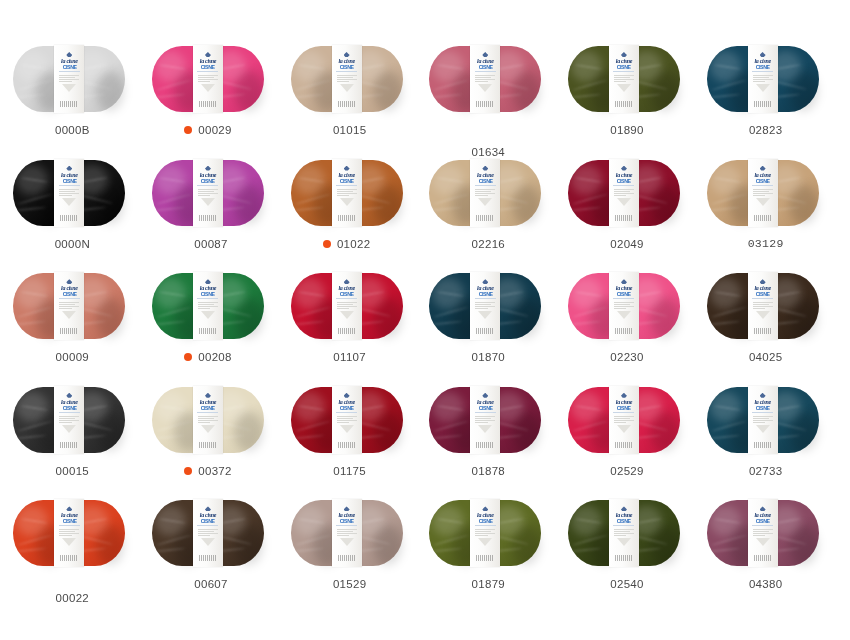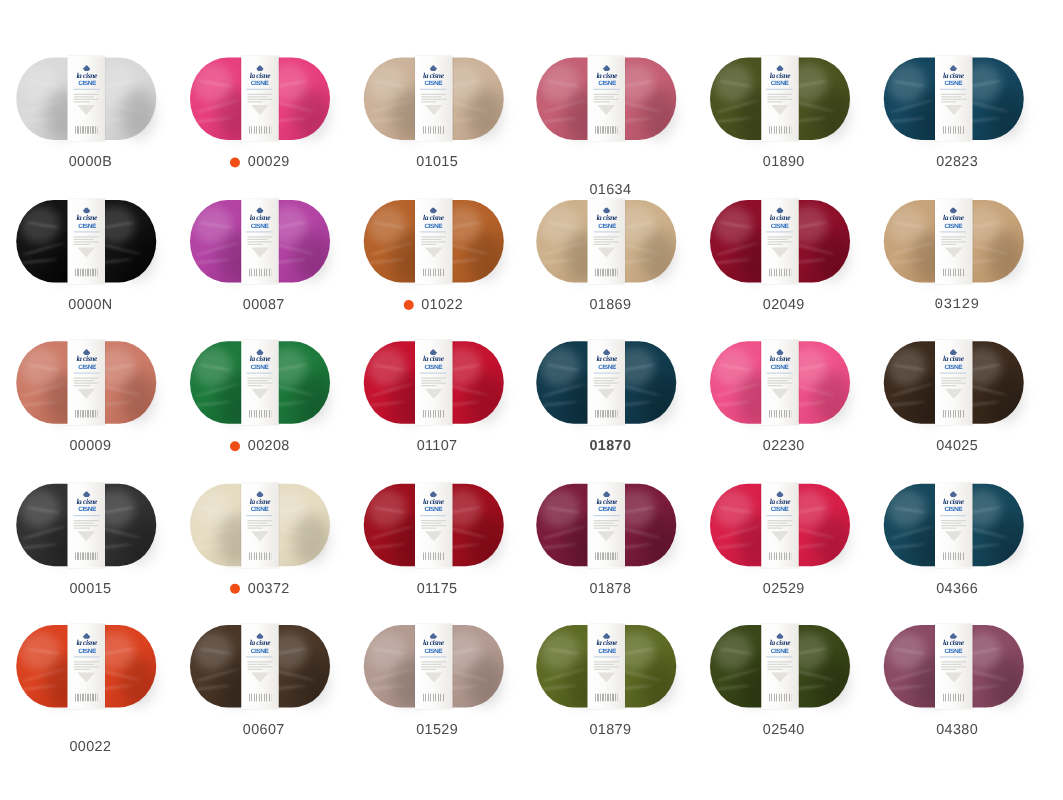--- a/index.html
+++ b/index.html
@@ -448,21 +448,21 @@
             <i></i>
             <i></i>
             <i></i>
           </span>
           <span class="cone"></span>
           <span class="barcode"></span>
         </div>
       </div>
       <div class="caption">
         <span class="dot hidden" style="background: rgb(240, 78, 22);"></span>
-        <span class="code" style="color: rgb(74, 74, 74);">01869</span>
+        <span class="code" style="color: rgb(74, 74, 74);">02216</span>
       </div>
     </div>
     <div class="cell">
       <div class="ball">
         <div class="lobe left" style="background: linear-gradient(135deg, rgb(141, 15, 42) 0%, rgb(141, 15, 42) 48%, rgb(116, 9, 31) 100%);">
           <span class="strand s1"></span>
           <span class="strand s2"></span>
           <span class="strand s3"></span>
         </div>
         <div class="lobe right" style="background: linear-gradient(135deg, rgb(141, 15, 42) 0%, rgb(141, 15, 42) 48%, rgb(116, 9, 31) 100%);">
@@ -640,21 +640,21 @@
             <i></i>
             <i></i>
             <i></i>
           </span>
           <span class="cone"></span>
           <span class="barcode"></span>
         </div>
       </div>
       <div class="caption">
         <span class="dot hidden" style="background: rgb(240, 78, 22);"></span>
-        <span class="code" style="color: rgb(74, 74, 74); font-weight: bold;">01870</span>
+        <span class="code" style="color: rgb(74, 74, 74);">01870</span>
       </div>
     </div>
     <div class="cell">
       <div class="ball">
         <div class="lobe left" style="background: linear-gradient(135deg, rgb(239, 82, 137) 0%, rgb(239, 82, 137) 48%, rgb(220, 64, 118) 100%);">
           <span class="strand s1"></span>
           <span class="strand s2"></span>
           <span class="strand s3"></span>
         </div>
         <div class="lobe right" style="background: linear-gradient(135deg, rgb(239, 82, 137) 0%, rgb(239, 82, 137) 48%, rgb(220, 64, 118) 100%);">
@@ -896,21 +896,21 @@
             <i></i>
             <i></i>
             <i></i>
           </span>
           <span class="cone"></span>
           <span class="barcode"></span>
         </div>
       </div>
       <div class="caption">
         <span class="dot hidden" style="background: rgb(240, 78, 22);"></span>
-        <span class="code" style="color: rgb(74, 74, 74);">04366</span>
+        <span class="code" style="color: rgb(74, 74, 74);">02733</span>
       </div>
     </div>
     <div class="cell">
       <div class="ball">
         <div class="lobe left" style="background: linear-gradient(135deg, rgb(219, 66, 32) 0%, rgb(219, 66, 32) 48%, rgb(196, 51, 22) 100%);">
           <span class="strand s1"></span>
           <span class="strand s2"></span>
           <span class="strand s3"></span>
         </div>
         <div class="lobe right" style="background: linear-gradient(135deg, rgb(219, 66, 32) 0%, rgb(219, 66, 32) 48%, rgb(196, 51, 22) 100%);">

